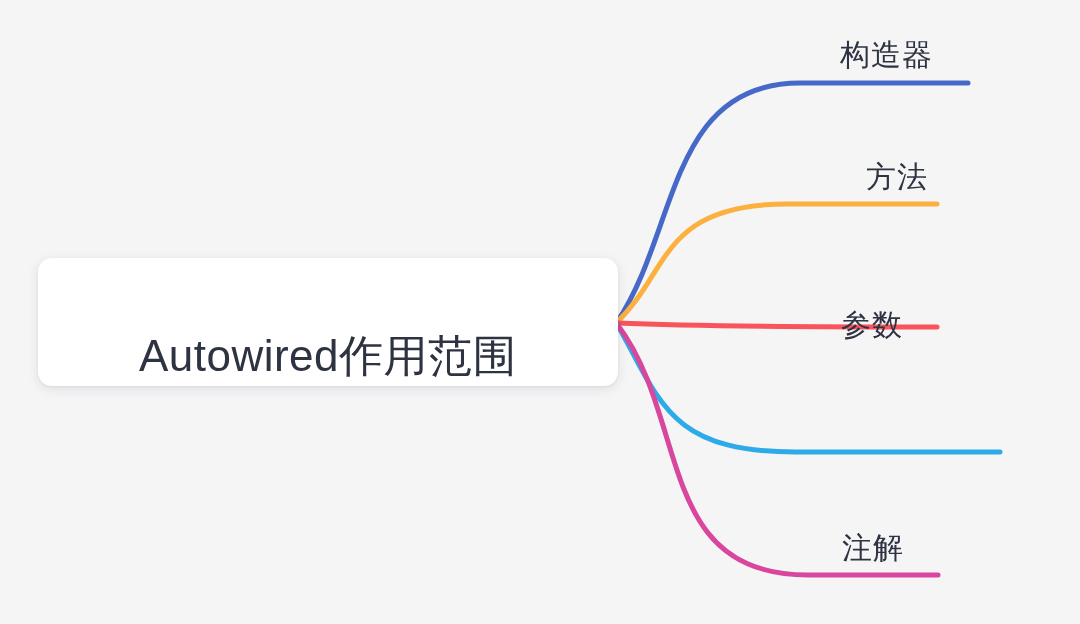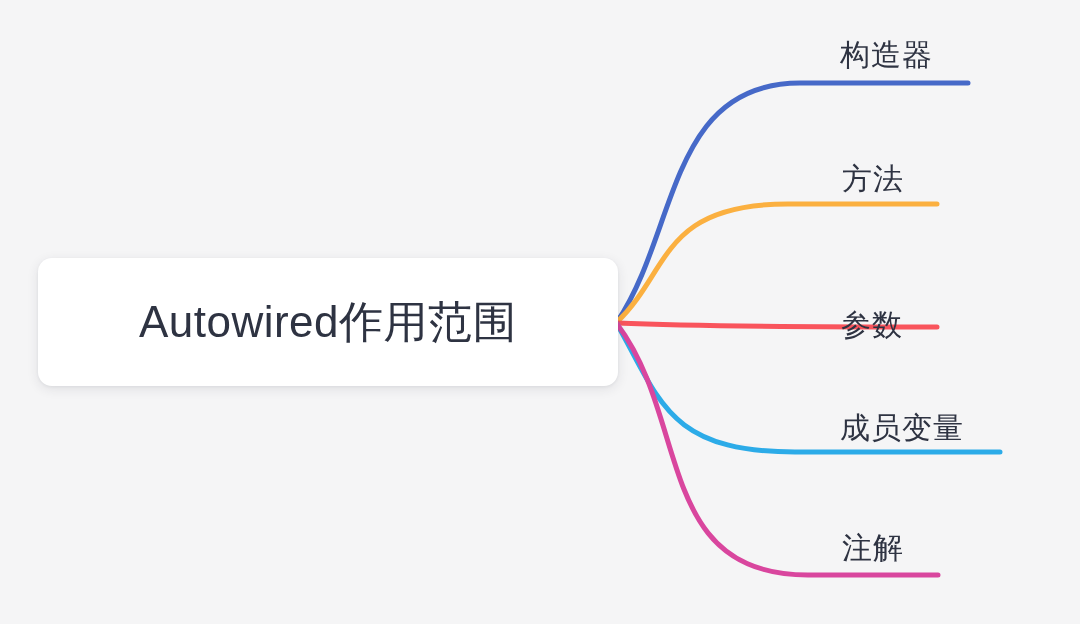--- a/index.html
+++ b/index.html
@@ -32,41 +32,41 @@
   .root-node {
     position: absolute;
     left: 38px;
     top: 258px;
     width: 580px;
     height: 128px;
     background: #FFFFFF;
     border-radius: 14px;
     box-shadow: 0 3px 12px rgba(40, 44, 63, 0.10), 0 1px 3px rgba(40, 44, 63, 0.06);
     display: flex;
-    align-items: center;
+    align-items: flex-end;
     justify-content: center;
     cursor: pointer;
   }
   .root-node .root-label {
     font-size: 44px;
     color: #2E3342;
     letter-spacing: 0.5px;
     white-space: nowrap;
   }
   .branch-label {
     position: absolute;
     font-size: 30px;
     line-height: 34px;
     color: #2E3342;
     letter-spacing: 1px;
     white-space: nowrap;
     cursor: pointer;
   }
   .b0 { left: 840px; top: 38px; }
-  .b1 { left: 842px; top: 162px; }
+  .b1 { left: 866px; top: 162px; font-family: Liberation Mono, monospace; }
   .b2 { left: 841px; top: 286px; margin-top: 22px; }
   .b3 { left: 840px; top: 411px; }
   .b4 { left: 842px; top: 533px; font-family: Liberation Mono, monospace; }
 </style>
 </head>
 <body>
 
 <div class="canvas">
 
   <svg class="edges" viewBox="0 0 1080 624" xmlns="http://www.w3.org/2000/svg">
@@ -77,16 +77,15 @@
     <path d="M 617 324 C 690 420, 655 575, 808 575 L 938 575" stroke="#D9469E"></path>
   </svg>
 
   <div class="root-node">
     <span class="root-label">Autowired作用范围</span>
   </div>
 
   <div class="branch-label b0">构造器</div>
   <div class="branch-label b1">方法</div>
   <div class="branch-label b2">参数</div>
-  <div class="branch-label b3">成员变量</div>
   <div class="branch-label b4">注解</div>
 
 </div>
 
 </body></html>

